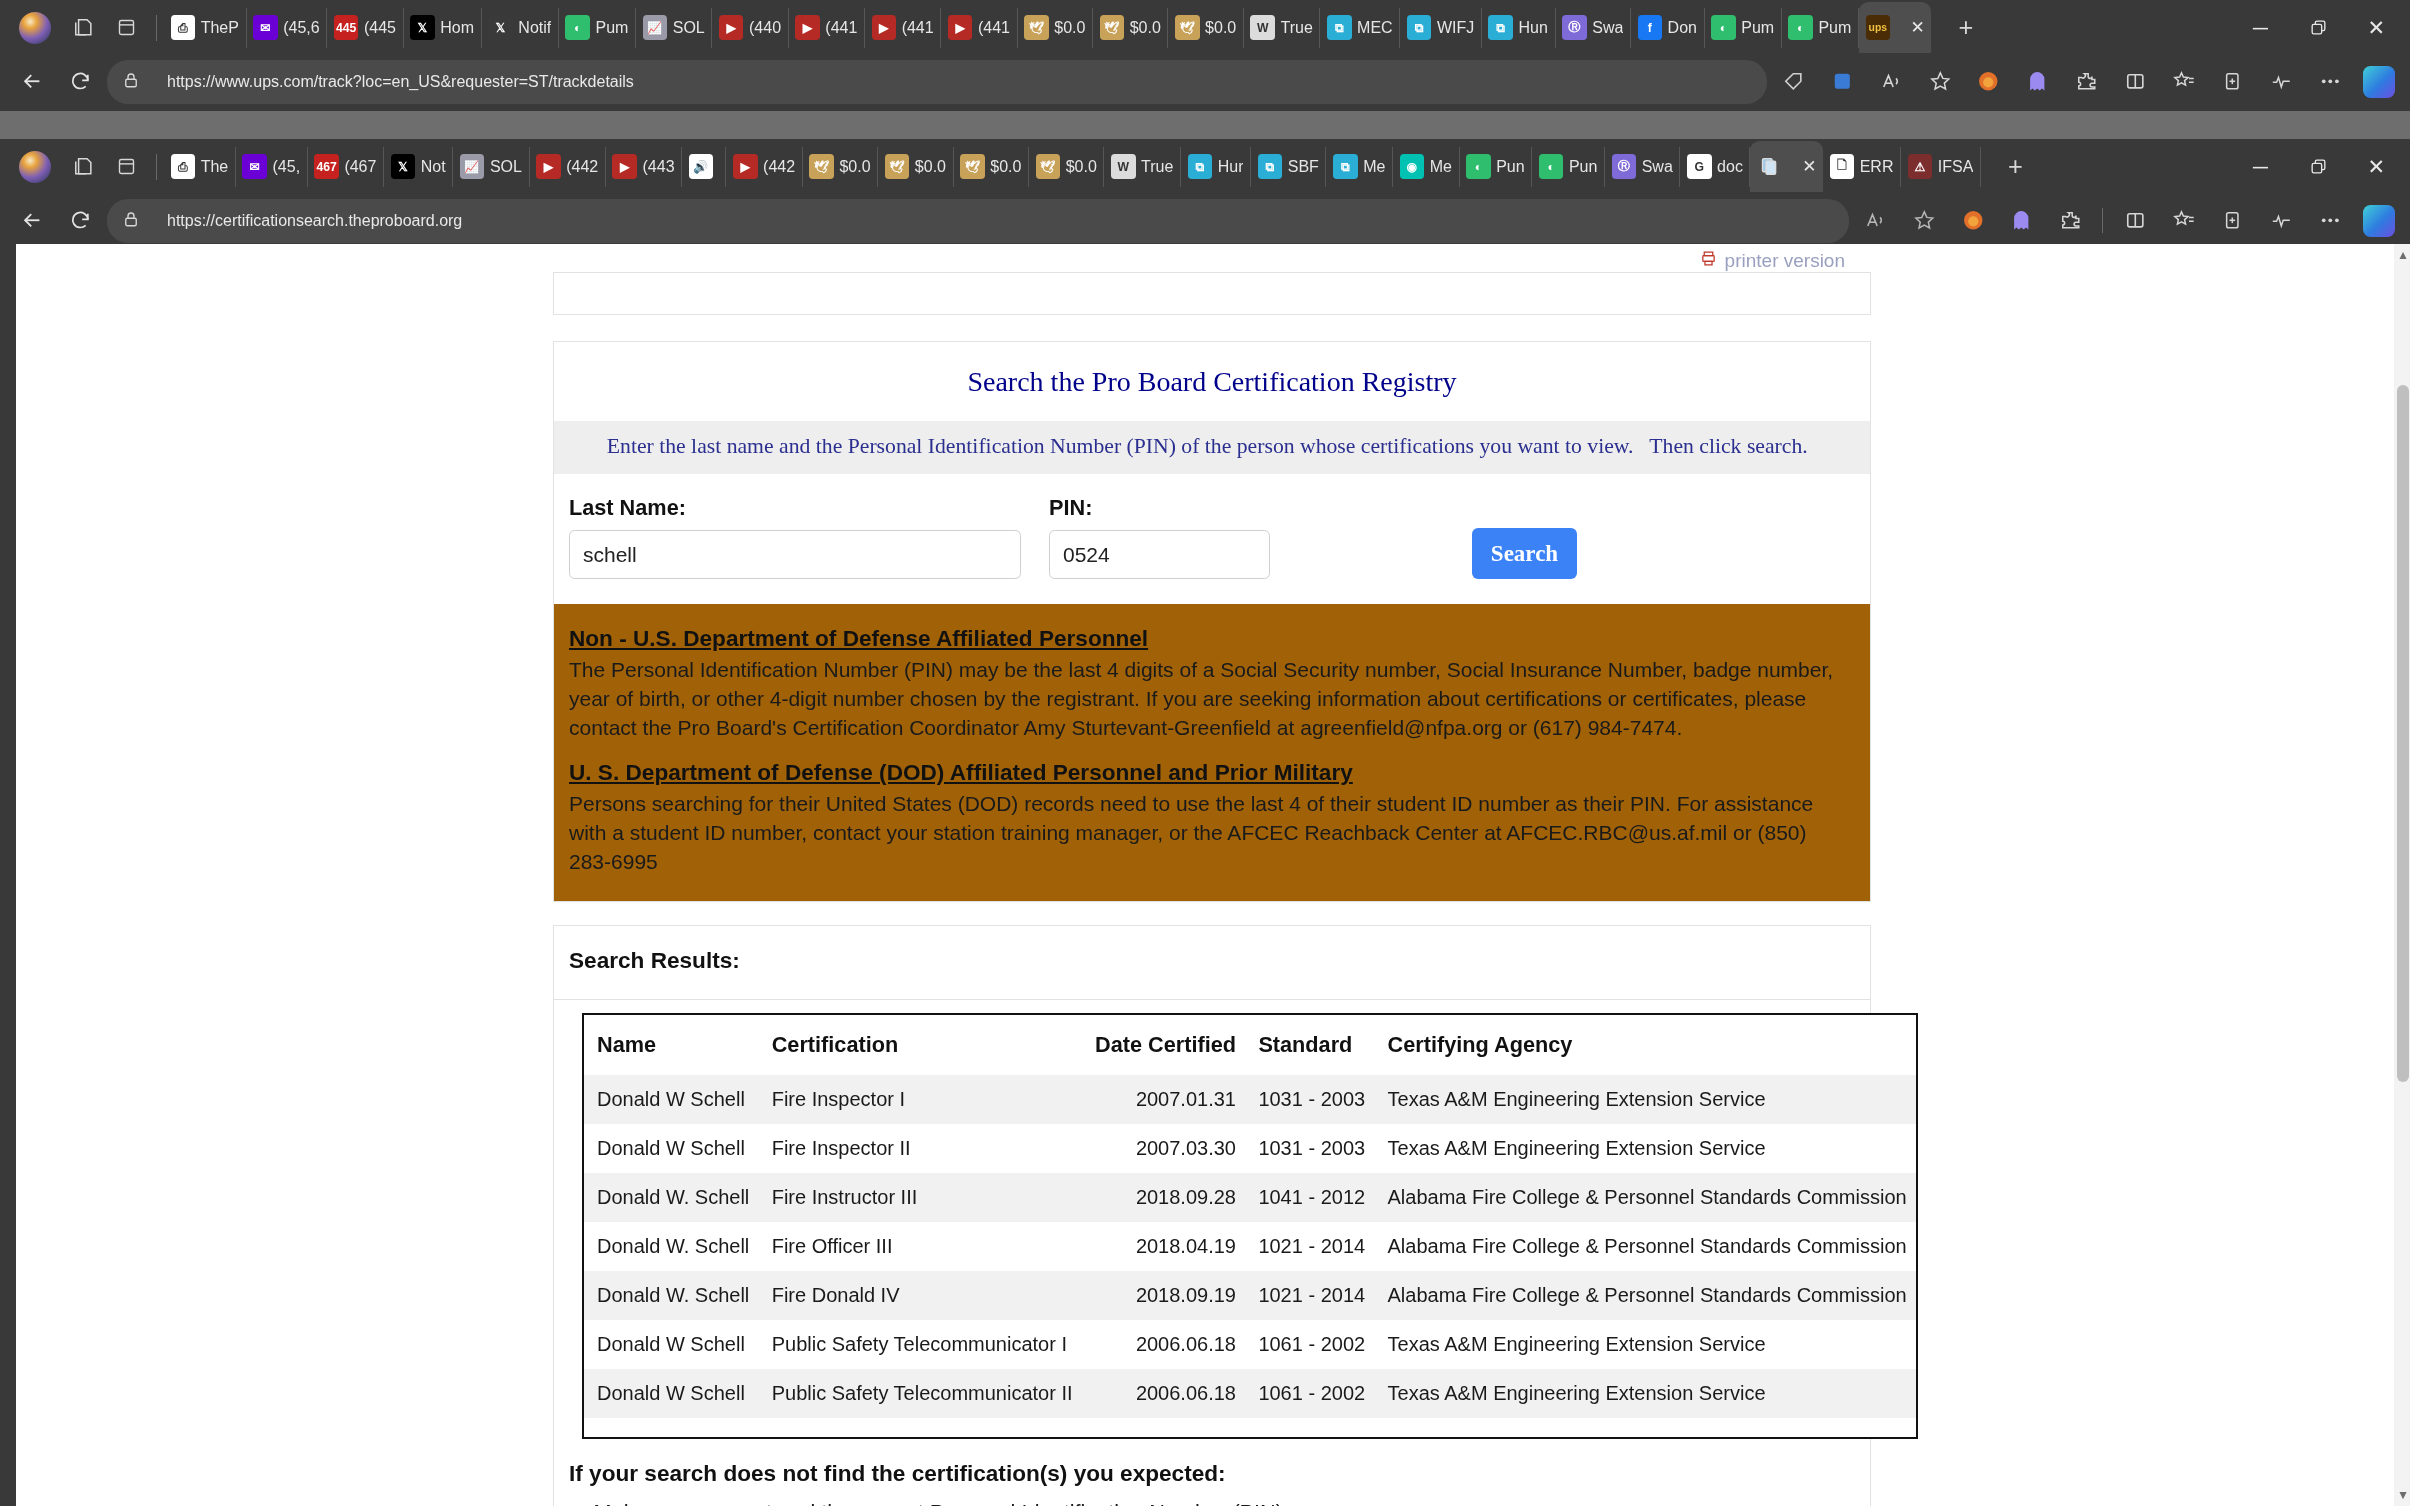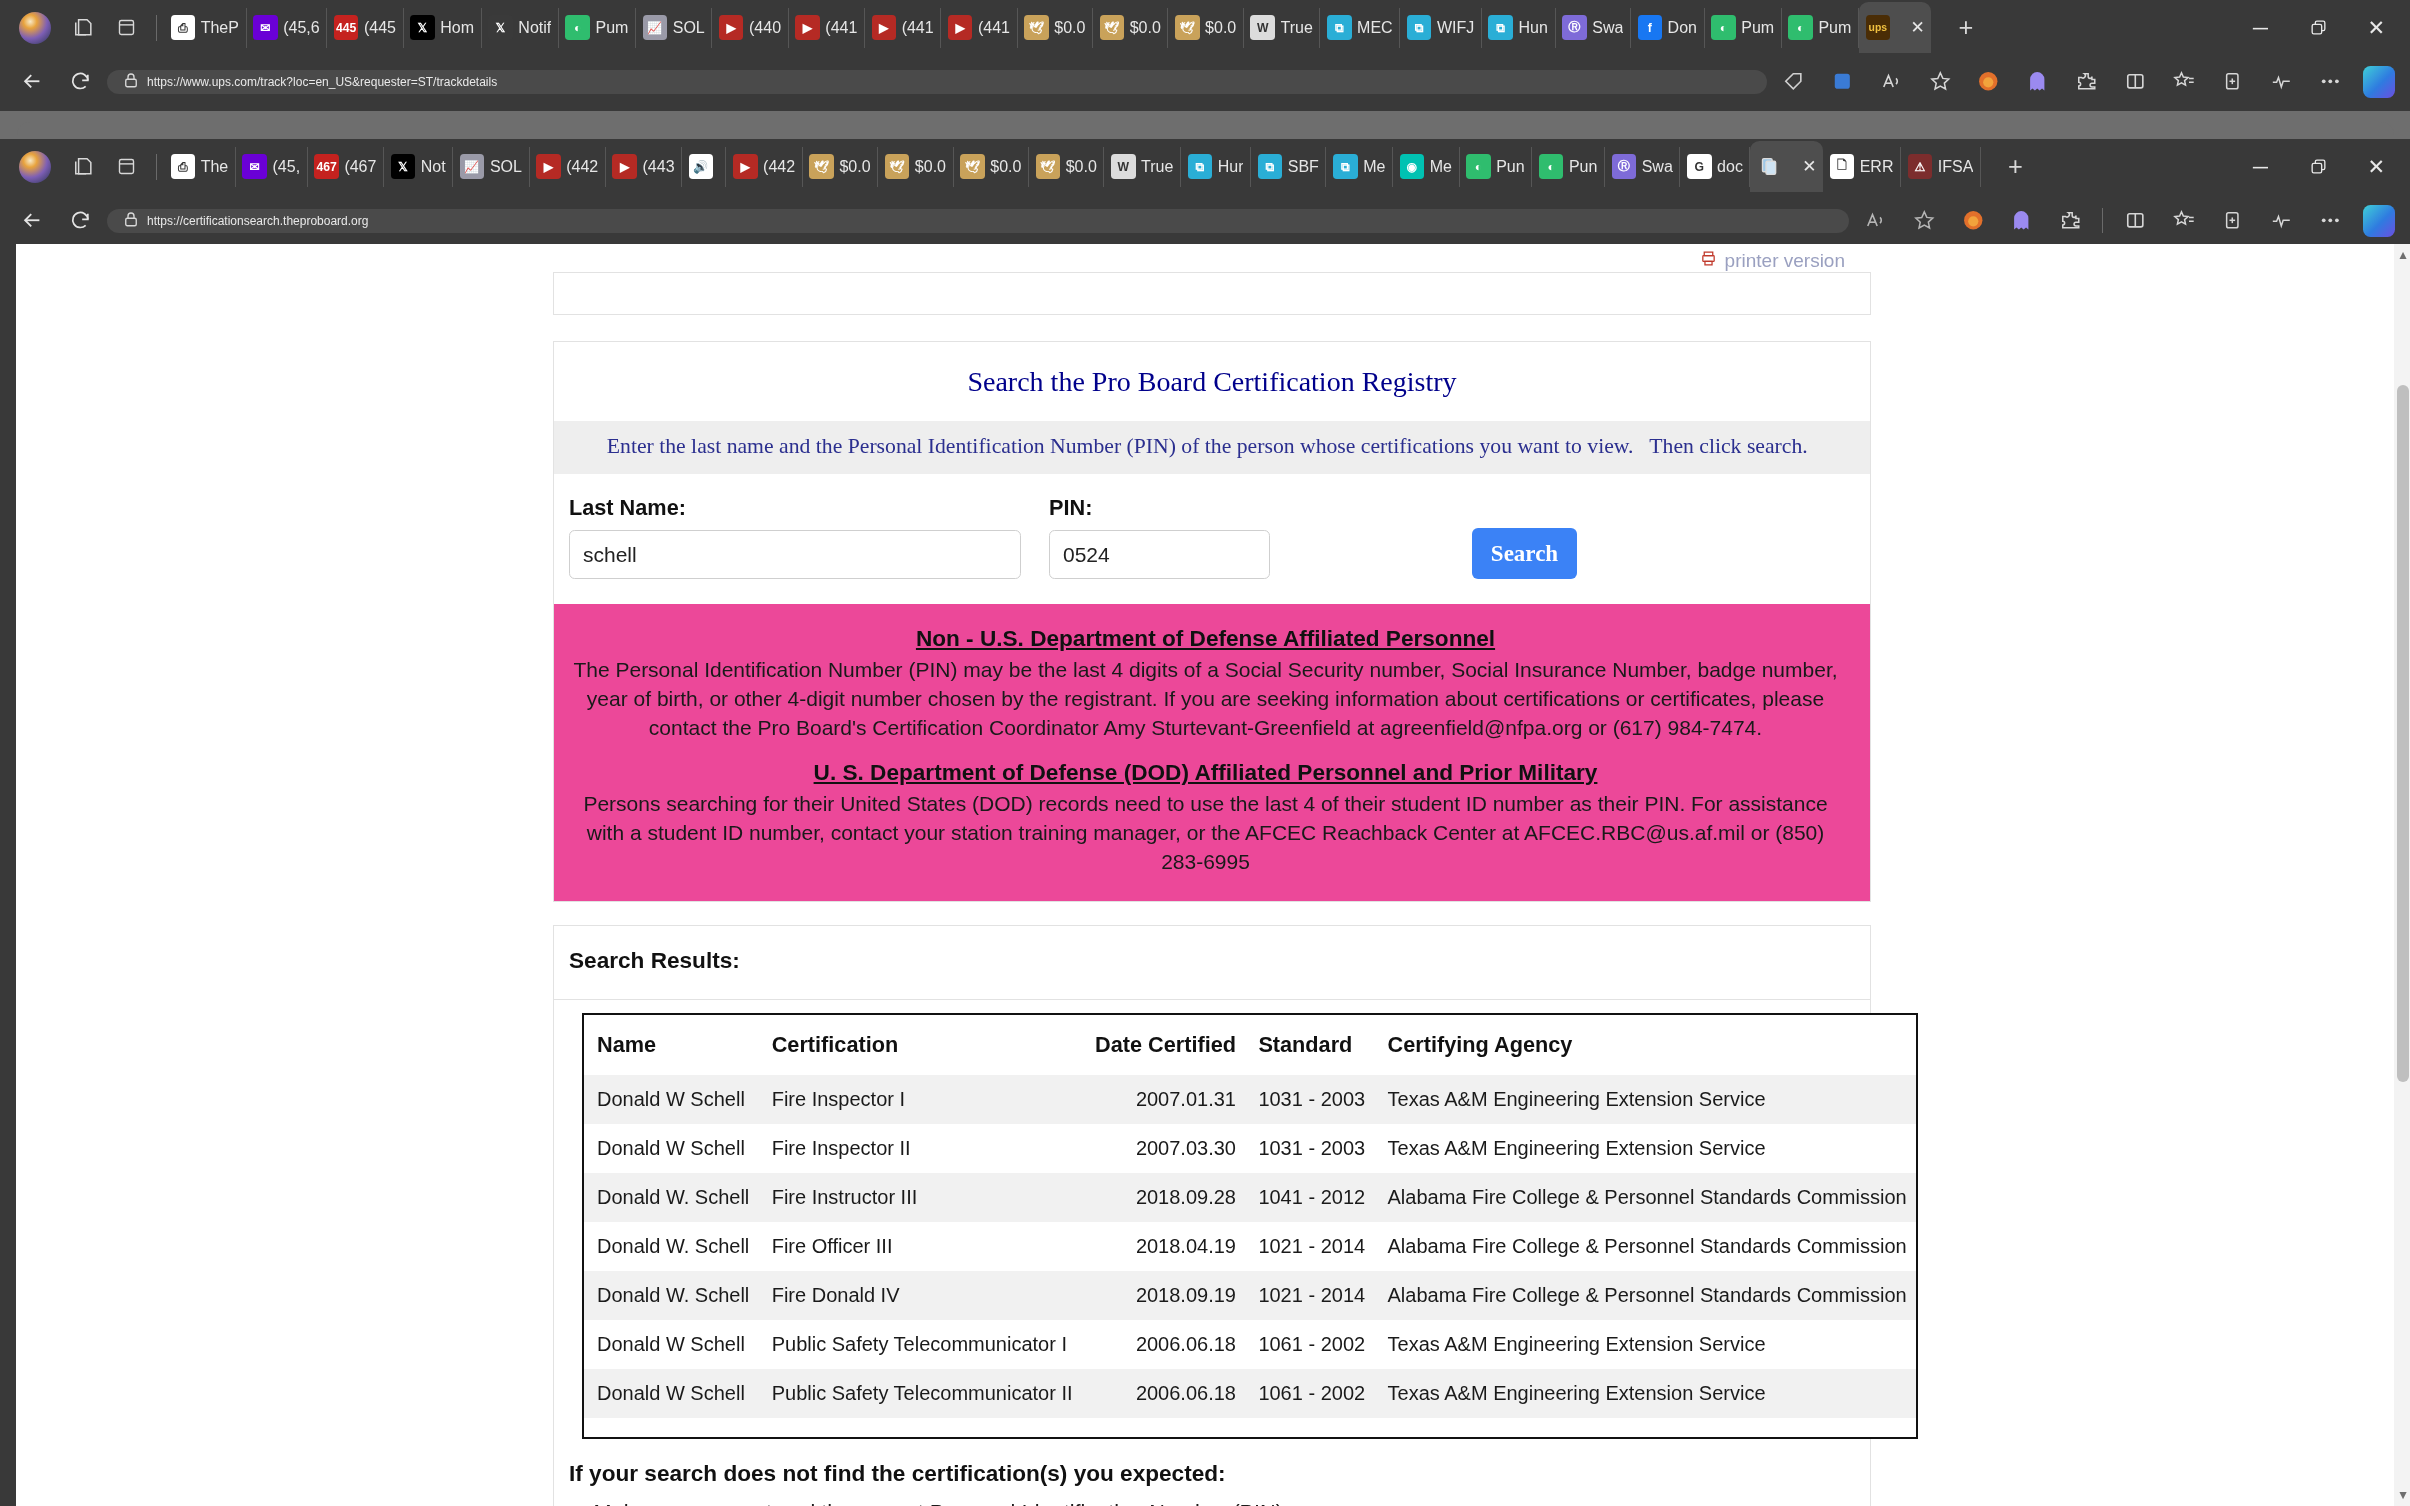--- a/index.html
+++ b/index.html
@@ -51,23 +51,23 @@
   }
   .navbar {
     height: 53px; display: flex; align-items: center; gap: 3.8px; padding: 0 9.4px;
     background: #393939;
   }
   .navico {
     width: 45px; height: 45px; display: flex; align-items: center; justify-content: center;
     color: #e4e4e4; border-radius: 5.6px; flex: 0 0 auto;
   }
   .urlbar {
-    flex: 1; height: 24px; background: #4a4a4a; border-radius: 21px;
-    display: flex; align-items: center; padding: 0 15px; gap: 7px;
-    color: #e9e9e9; font-size: 12px; min-width: 0;
+    flex: 1; height: 44px; background: #4a4a4a; border-radius: 21px;
+    display: flex; align-items: center; padding: 0 15px; gap: 27px;
+    color: #e9e9e9; font-size: 16px; min-width: 0;
   }
   .urlbar .urltext { white-space: nowrap; overflow: hidden; }
   .copilot {
     width: 32px; height: 32px; border-radius: 7.5px;
     background: linear-gradient(135deg,#3fd0d8 0%,#2f7be0 55%,#6b4fe0 100%);
   }
 
   
   .ups-peek {
     position: absolute; left: 0; top: 111px; width: 2411px; height: 134px;
@@ -114,21 +114,21 @@
   .finput {
     height: 49px; border: 0.9px solid #cfcfcf; border-radius: 5.6px; background: #fff;
     font-size: 21px; padding: 16px 13px; color: #222;
     font-family: "Liberation Sans", sans-serif;
   }
   .btn-search {
     background: #3b82f6; color: #fff; border: none; border-radius: 6px;
     width: 105px; height: 51px; font-size: 23px; font-weight: bold;
     font-family: "Liberation Serif", serif; cursor: pointer;
   }
-  .infoblock { background: #ec4899; padding: 5.6px 28px 24.5px 15px; text-align: center; }
+  .infoblock { background: #a16207; padding: 5.6px 28px 24.5px 15px; }
   .ihead {
     font-size: 22.6px; font-weight: bold; text-decoration: underline;
     color: #111; margin-top: 17px; margin-bottom: 3.8px;
   }
   .ibody { font-size: 21px; line-height: 1.38; color: #1a1a1a; }
   .results-head {
     padding: 22.6px 15px 24.5px; font-size: 22.6px; font-weight: bold; color: #111;
   }
   .tablewrap { padding: 13px 28px 13px 28px; }
   table.res { border-collapse: collapse; width: 100%; border: 2.8px solid #111; background: #fff; }

